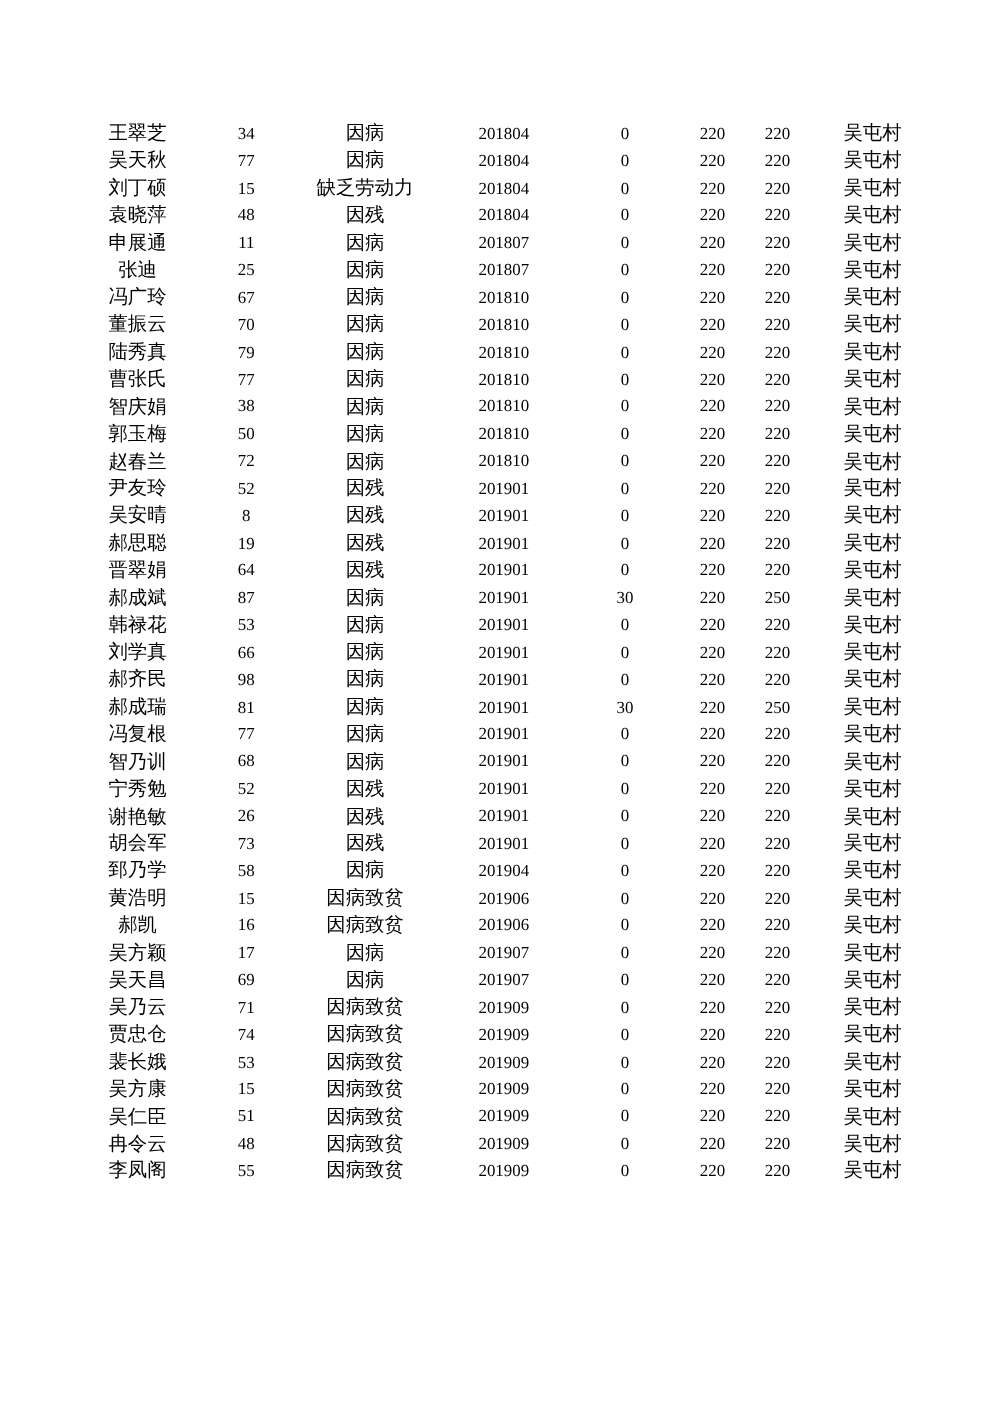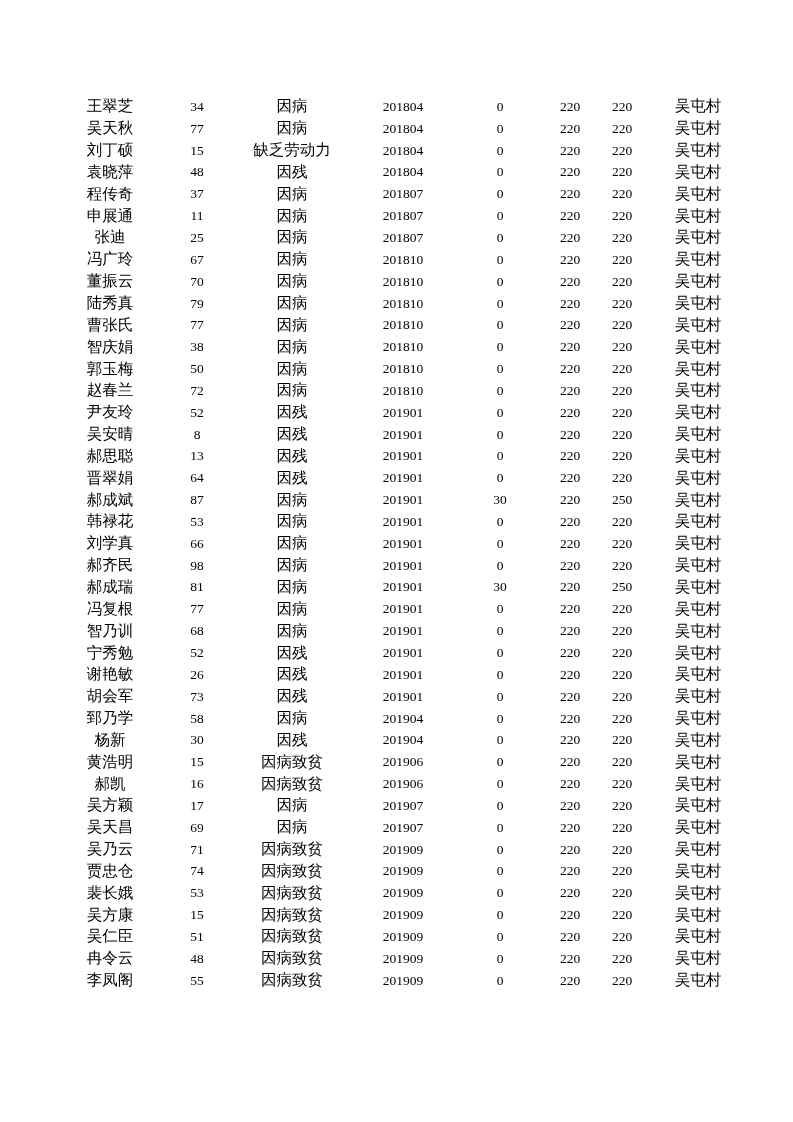--- a/index.html
+++ b/index.html
@@ -91,30 +91,20 @@
           <td class="cjk">袁晓萍</td>
           <td class="num">48</td>
           <td class="cjk">因残</td>
           <td class="num">201804</td>
           <td class="num">0</td>
           <td class="num">220</td>
           <td class="num">220</td>
           <td class="cjk">吴屯村</td>
         </tr>
         <tr>
-          <td class="cjk">程传奇</td>
-          <td class="num">37</td>
-          <td class="cjk">因病</td>
-          <td class="num">201807</td>
-          <td class="num">0</td>
-          <td class="num">220</td>
-          <td class="num">220</td>
-          <td class="cjk">吴屯村</td>
-        </tr>
-        <tr>
           <td class="cjk">申展通</td>
           <td class="num">11</td>
           <td class="cjk">因病</td>
           <td class="num">201807</td>
           <td class="num">0</td>
           <td class="num">220</td>
           <td class="num">220</td>
           <td class="cjk">吴屯村</td>
         </tr>
         <tr>
@@ -212,21 +202,21 @@
           <td class="num">8</td>
           <td class="cjk">因残</td>
           <td class="num">201901</td>
           <td class="num">0</td>
           <td class="num">220</td>
           <td class="num">220</td>
           <td class="cjk">吴屯村</td>
         </tr>
         <tr>
           <td class="cjk">郝思聪</td>
-          <td class="num">13</td>
+          <td class="num">19</td>
           <td class="cjk">因残</td>
           <td class="num">201901</td>
           <td class="num">0</td>
           <td class="num">220</td>
           <td class="num">220</td>
           <td class="cjk">吴屯村</td>
         </tr>
         <tr>
           <td class="cjk">晋翠娟</td>
           <td class="num">64</td>
@@ -334,30 +324,20 @@
           <td class="num">201901</td>
           <td class="num">0</td>
           <td class="num">220</td>
           <td class="num">220</td>
           <td class="cjk">吴屯村</td>
         </tr>
         <tr>
           <td class="cjk">郅乃学</td>
           <td class="num">58</td>
           <td class="cjk">因病</td>
-          <td class="num">201904</td>
-          <td class="num">0</td>
-          <td class="num">220</td>
-          <td class="num">220</td>
-          <td class="cjk">吴屯村</td>
-        </tr>
-        <tr>
-          <td class="cjk">杨新</td>
-          <td class="num">30</td>
-          <td class="cjk">因残</td>
           <td class="num">201904</td>
           <td class="num">0</td>
           <td class="num">220</td>
           <td class="num">220</td>
           <td class="cjk">吴屯村</td>
         </tr>
         <tr>
           <td class="cjk">黄浩明</td>
           <td class="num">15</td>
           <td class="cjk">因病致贫</td>

